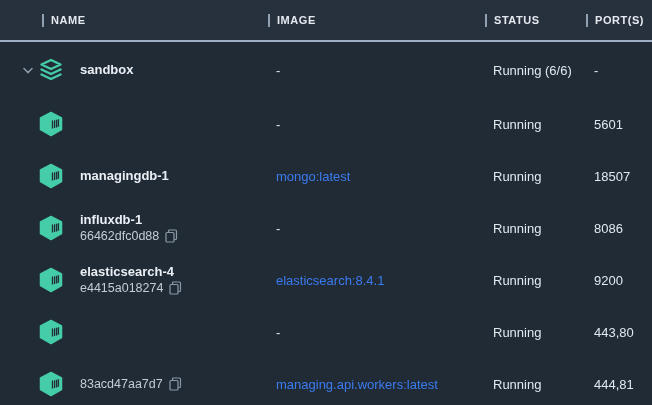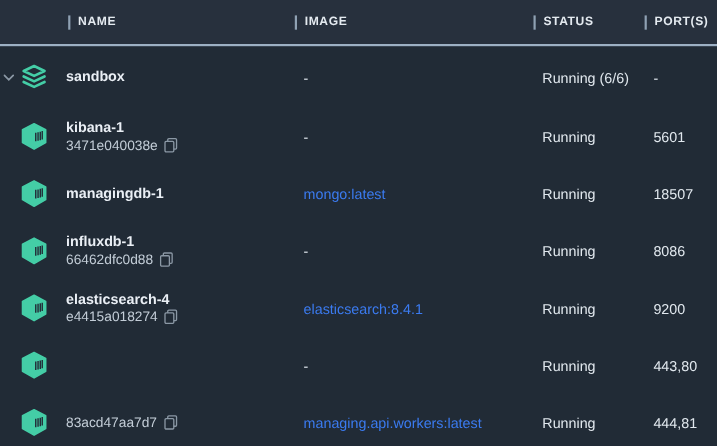--- a/index.html
+++ b/index.html
@@ -20,26 +20,26 @@
     height: 42px;
     background: #27303d;
     border-bottom: 2px solid #9db0c4;
     align-items: center;
   }
   .hcell {
     display: flex; align-items: center; gap: 7px;
     font-size: 11px; font-weight: 700; letter-spacing: 0.05em;
     color: #e4eaf0; cursor: pointer;
   }
-  .hcell:first-child { padding-left: 62px; }
+  .hcell:first-child { padding-left: 42px; }
   .colbar { width: 2px; height: 13px; background: #8fa1b3; flex: 0 0 auto; }
   
   .row { height: 52px; align-items: center; }
   .row.is-group { height: 56px; }
-  .name-cell { display: flex; align-items: center; padding-left: 0; }
+  .name-cell { display: flex; align-items: center; padding-left: 20px; }
   .chev {
     width: 16px; flex: 0 0 auto;
     display: flex; justify-content: center; align-items: center;
     visibility: hidden; cursor: pointer;
   }
   .row.is-group .chev { visibility: visible; }
   .row-icon { width: 26px; height: 26px; flex: 0 0 auto; margin-left: 2px; }
   .row:not(.is-group) .stack-icon { display: none; }
   .texts { margin-left: 16px; min-width: 0; }
   .nm { font-size: 13px; font-weight: 700; color: #eaeff5; line-height: 16px; white-space: nowrap; }
@@ -108,32 +108,20 @@
         <svg width="10" height="7" viewBox="0 0 10 7">
           <path d="M1 1.5 L5 5.5 L9 1.5" stroke="#8b98a5" stroke-width="1.6" fill="none" stroke-linecap="round"></path>
         </svg>
       </span>
 
       <span class="row-icon cube-icon">
         <svg width="26" height="26" viewBox="0 0 26 26">
           <path d="M13 1.5 L23.5 7 V18.5 L13 24.5 L2.5 18.5 V7 Z" fill="#44cda6" stroke="#44cda6" stroke-width="1.5" stroke-linejoin="round"></path>
           <path d="M14.5 9.6 V17.4 M16.6 9.2 V17 M18.6 8.7 V16.5 M20.4 8.2 V15.8" stroke="#232d38" stroke-width="1.3"></path>
         </svg>
-      </span>
-      <span class="texts">
-        <span class="nm" style="display:block">kibana-1</span>
-        <span class="sub">
-          <span>3471e040038e</span>
-          <span class="copy">
-            <svg width="13" height="14" viewBox="0 0 13 14" fill="none" stroke="#8b98a5" stroke-width="1.2">
-              <rect x="3.5" y="1" width="8" height="9.5" rx="1"></rect>
-              <rect x="1" y="3.5" width="8" height="9.5" rx="1" fill="#212b36"></rect>
-            </svg>
-          </span>
-        </span>
       </span>
     </div>
     <div class="image-cell">-</div>
     <div class="status-cell">Running</div>
     <div class="ports-cell">5601</div>
   </div>
 
   <div class="grid-cols row">
     <div class="name-cell">
       <span class="chev">

